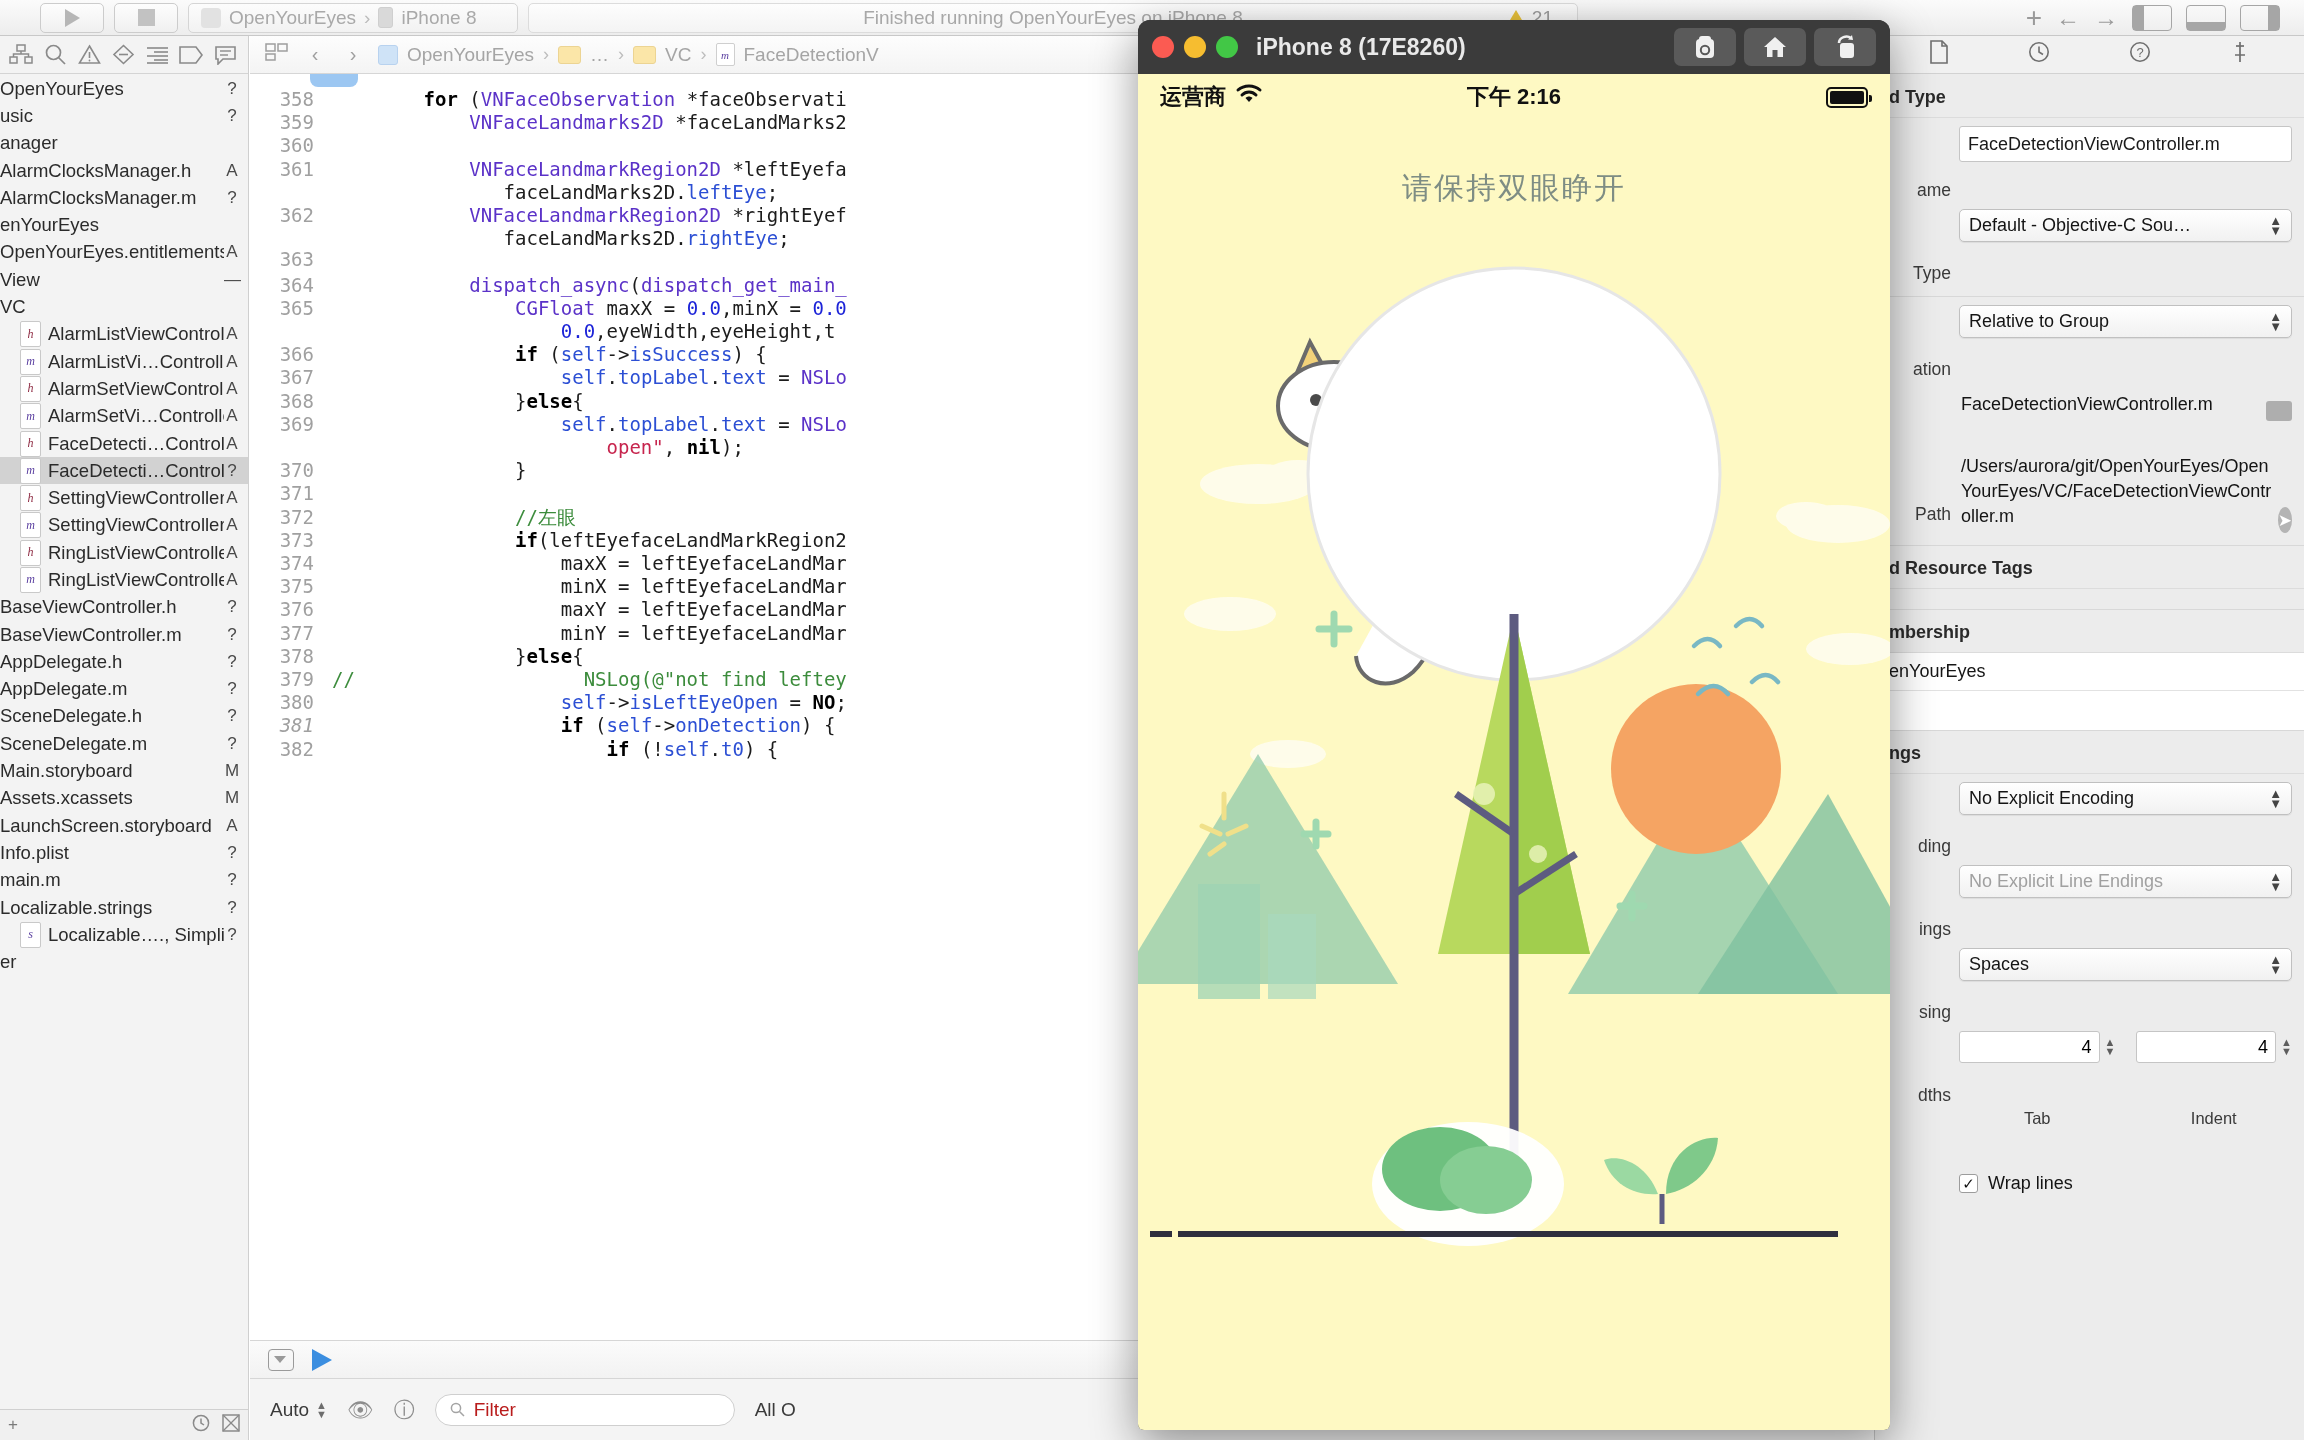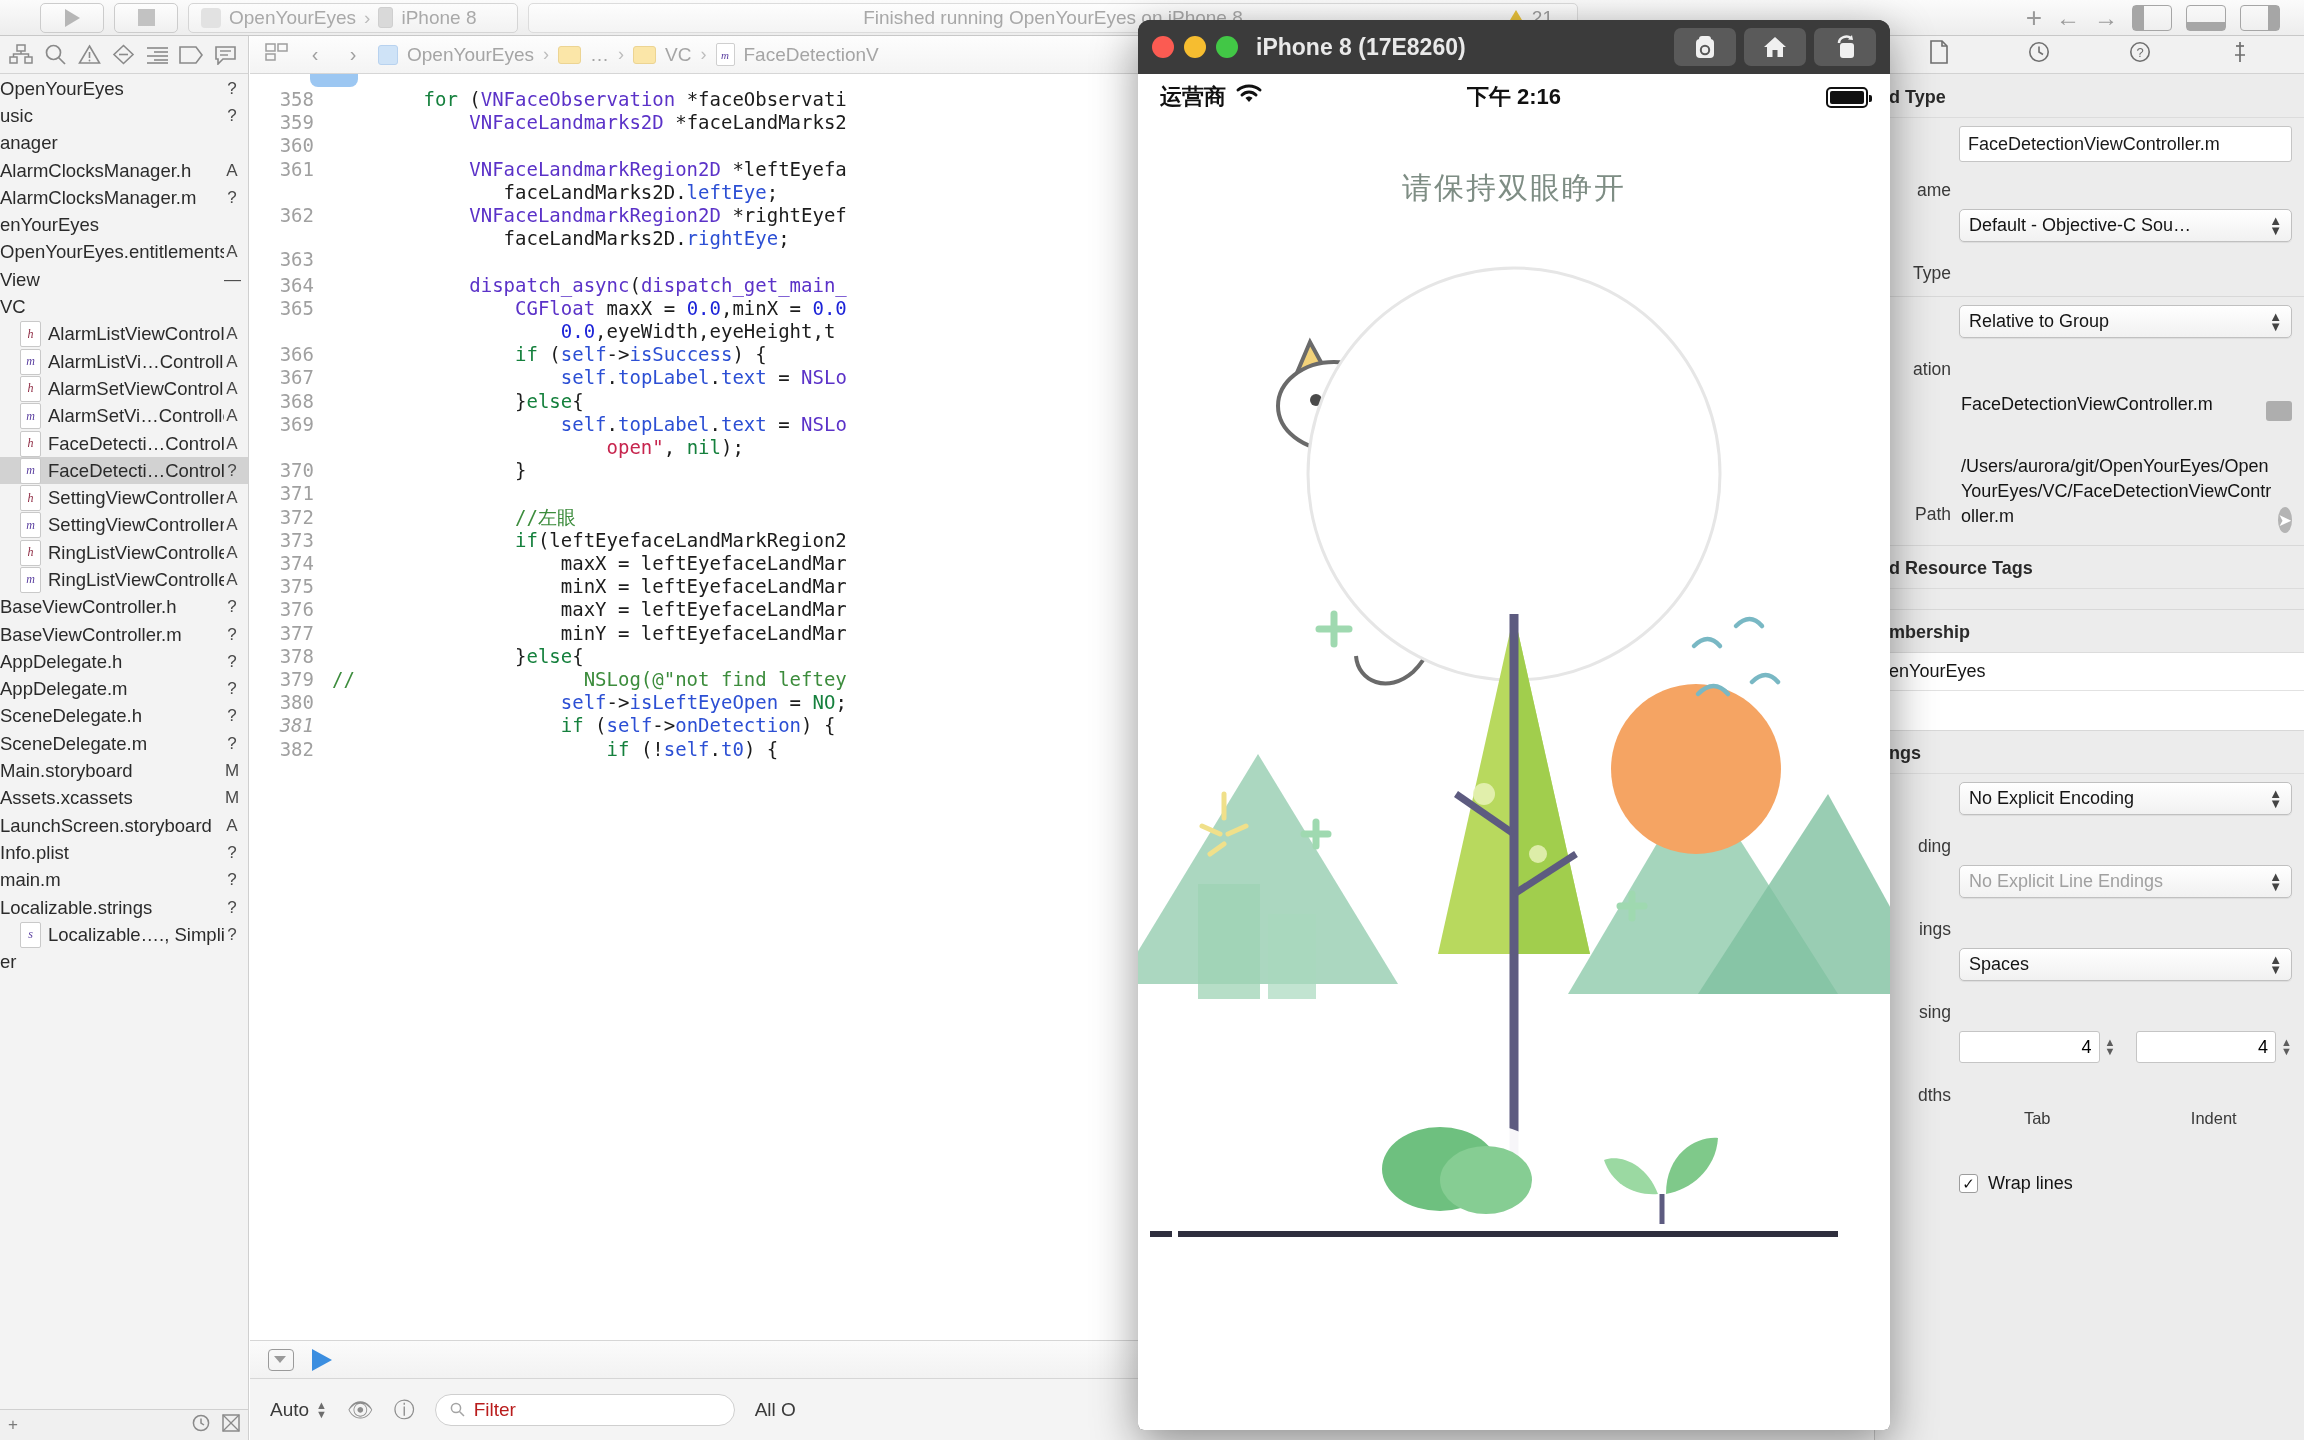--- a/index.html
+++ b/index.html
@@ -103,21 +103,21 @@
           font-size:11px;display:flex;align-items:center;justify-content:center;
           font-family:"Liberation Serif",serif;font-style:italic;color:#5a3fa0;}
   .code-wrap { position:absolute; left:0; right:0; top:38px; bottom:100px; overflow:hidden; background:#fff;}
   pre.code {
     position:absolute; left:0; top:0; margin:0;
     font-family:"DejaVu Sans Mono","Liberation Mono",monospace;
     font-size:19px; line-height:23.2px; color:#1c1c1c; white-space:pre;
   }
   .lnum { position:absolute; left:0; width:64px; text-align:right; color:#a0a0a0;
           font-family:"DejaVu Sans Mono","Liberation Mono",monospace; font-size:19px;}
-  .kw { color:#15803d; font-weight:normal; }
+  .kw { color:#000000; font-weight:bold; }
   .ty { color:#5b32c8; }
   .pr { color:#2c4fd4; }
   .str { color:#c7254e; }
   .num { color:#1c23d8; }
   .cmt { color:#3c8c3c; }
   .hl-tab { position:absolute; left:60px; top:0; width:48px; height:13px; background:#9cc7f2;
             border-radius:0 0 8px 8px; }
   .debug-bar {
     position:absolute; left:0; right:0; bottom:62px; height:38px;
     border-top:1px solid #d6d6d6; background:linear-gradient(#fbfbfb,#f2f2f2);
@@ -201,21 +201,21 @@
     background:#3b3b3b;
   }
   .tl { width:22px;height:22px;border-radius:50%; }
   .tl.r{background:#fb5b52;} .tl.y{background:#f6bd30;} .tl.g{background:#42c746;}
   .sim-name { color:#e9e9e9; font-size:23px; margin-left:8px; font-weight:bold; }
   .sim-btns { margin-left:auto; display:flex; gap:8px; }
   .sbtn { width:62px;height:38px;background:#5a5a5a;border-radius:7px;
           display:flex;align-items:center;justify-content:center; }
   .sim-screen {
     position:absolute; left:0; right:0; top:54px; bottom:0;
-    background:#ffffff; overflow:hidden;
+    background:#fef9c3; overflow:hidden;
   }
   .ios-status {
     height:46px; display:flex; align-items:center; padding:0 22px;
     font-size:22px; color:#111; font-weight:bold; position:relative;
   }
   .ios-time { position:absolute; left:0; right:0; text-align:center; font-size:22px; font-weight:bold;}
   .wifi { margin-left:9px; }
   .batt { margin-left:auto; width:42px;height:21px;border:2px solid #111;border-radius:5px; position:relative;}
   .batt::after{content:"";position:absolute;right:-6px;top:6px;width:3px;height:7px;background:#111;border-radius:0 2px 2px 0;}
   .batt i{position:absolute;left:2px;top:2px;bottom:2px;right:2px;background:#111;border-radius:2px;display:block;}

